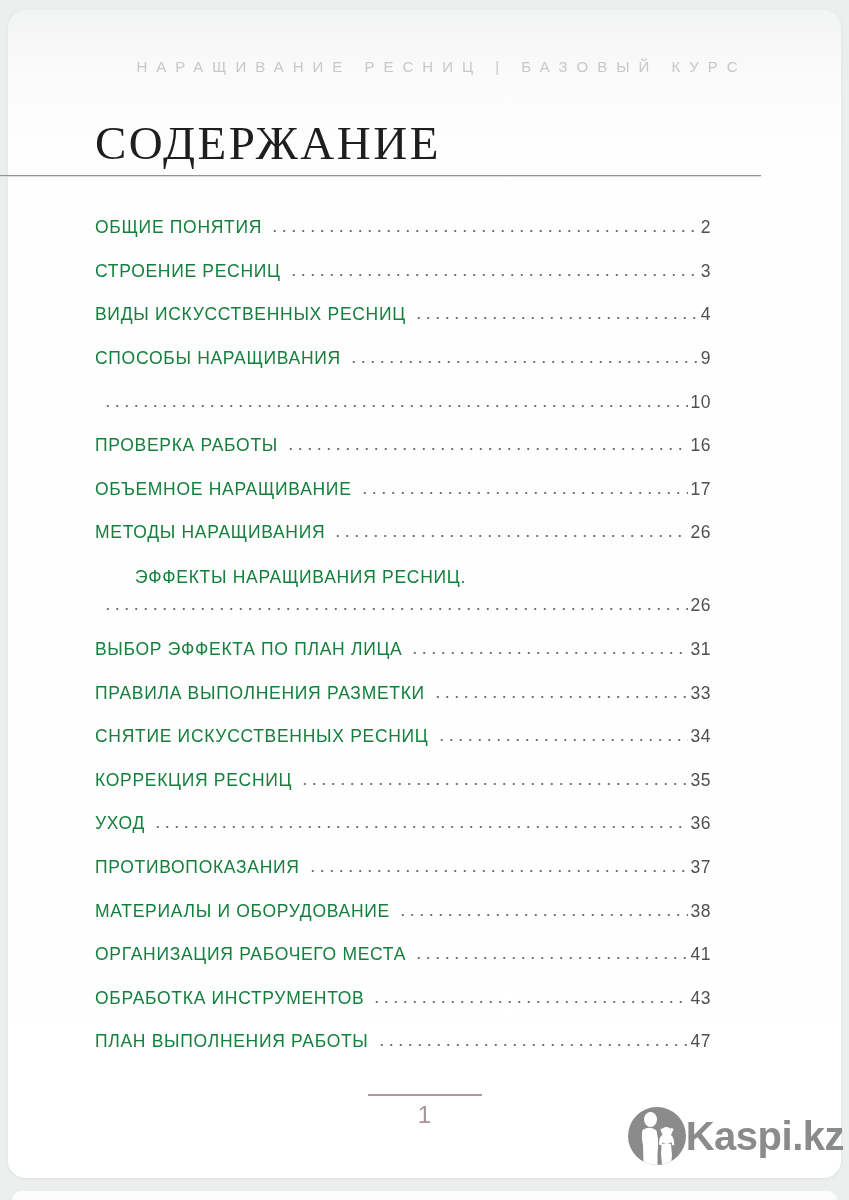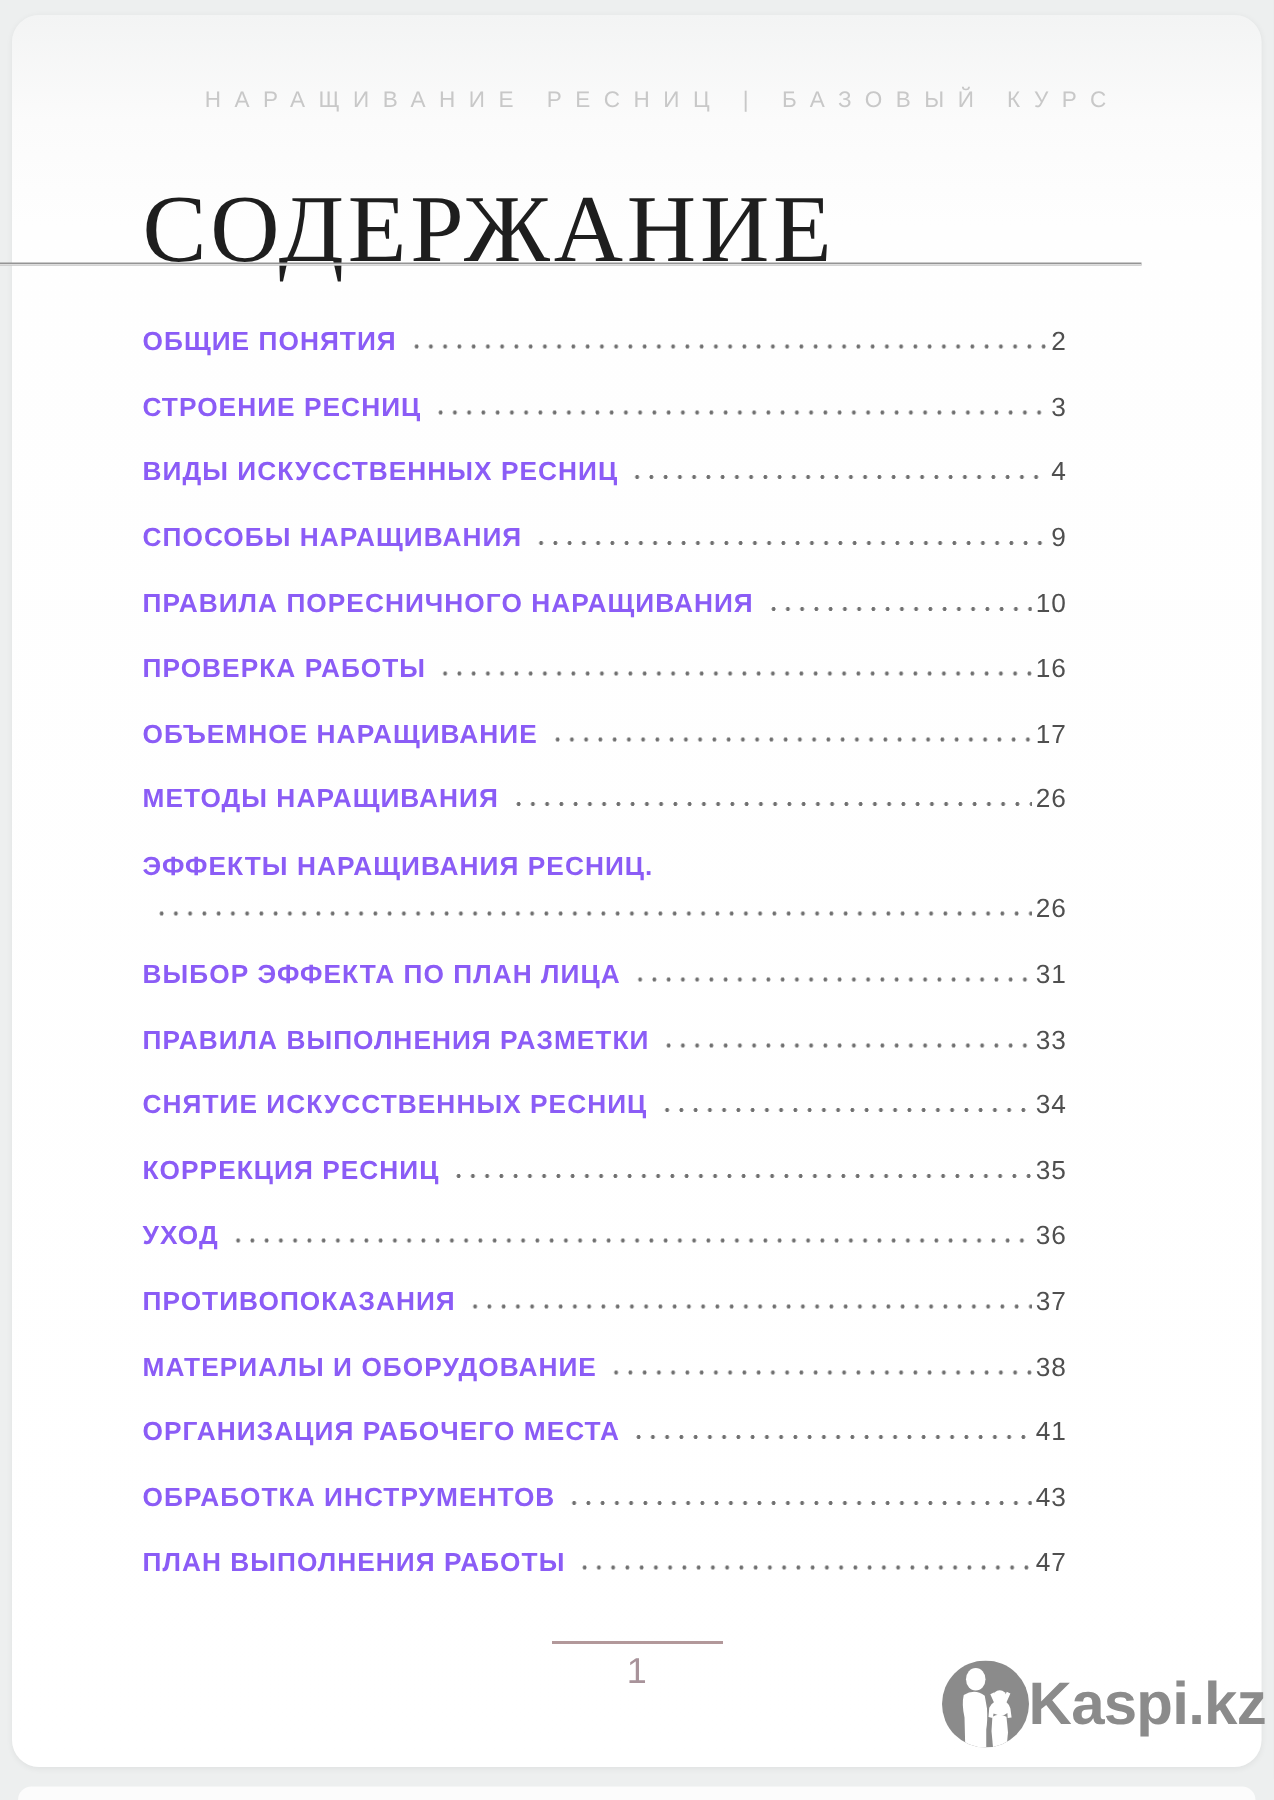--- a/index.html
+++ b/index.html
@@ -25,21 +25,21 @@
     text-align: center;
     font-size: 15px;
     letter-spacing: 9px;
     color: #c8c8c8;
     white-space: nowrap;
   }
   .page-title {
     position: absolute;
     left: 95px; top: 116px;
     font-family: "Liberation Serif", serif;
-    font-size: 64px;
+    font-size: 47px;
     font-weight: 400;
     letter-spacing: 2.5px;
     color: #1e1e1e;
   }
   .title-rule {
     position: absolute;
     left: 0; top: 175px;
     width: 761px; height: 2px;
     background: #949494;
     border-bottom: 1px solid #dddddd;
@@ -49,33 +49,32 @@
     left: 95px; top: 206px;
     width: 616px;
   }
   .toc-row {
     height: 43.6px;
     display: flex;
     flex-direction: column;
     justify-content: center;
   }
   .toc-row.double { height: 73px; }
-  .toc-row.double .toc-line.first { margin-bottom: 7px; }
+  .toc-row.double .toc-line.first { margin-bottom: 7px; margin-left: 40px; }
   .toc-line {
     display: flex;
     align-items: flex-end;
     width: 100%;
   }
   .toc-label {
     font-size: 17.5px;
     letter-spacing: 0.7px;
-    color: #8b5cf6;
+    color: #15803d;
     line-height: 1.2;
     white-space: nowrap;
-    font-weight: bold;
   }
   .leader {
     flex: 1;
     height: 8px;
     margin: 0 3px 3px 8px;
     background-image: radial-gradient(circle, #6f6f6f 1.15px, transparent 1.45px);
     background-size: 9.5px 8px;
     background-position: left bottom;
     background-repeat: repeat-x;
   }
@@ -160,21 +159,20 @@
       </div>
       <div class="toc-row">
         <div class="toc-line">
           <span class="toc-label">СПОСОБЫ НАРАЩИВАНИЯ</span>
           <span class="leader"></span>
           <span class="toc-page">9</span>
         </div>
       </div>
       <div class="toc-row">
         <div class="toc-line">
-          <span class="toc-label">ПРАВИЛА ПОРЕСНИЧНОГО НАРАЩИВАНИЯ</span>
           <span class="leader"></span>
           <span class="toc-page">10</span>
         </div>
       </div>
       <div class="toc-row">
         <div class="toc-line">
           <span class="toc-label">ПРОВЕРКА РАБОТЫ</span>
           <span class="leader"></span>
           <span class="toc-page">16</span>
         </div>

